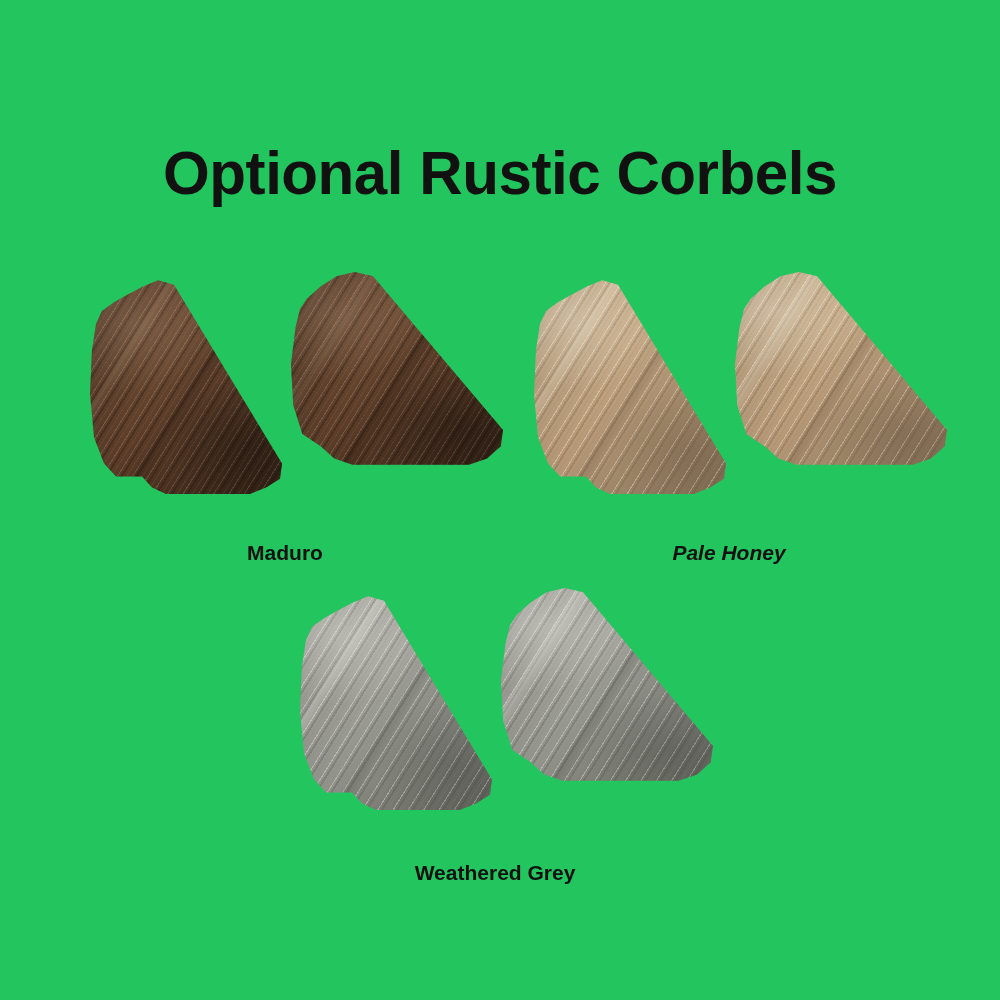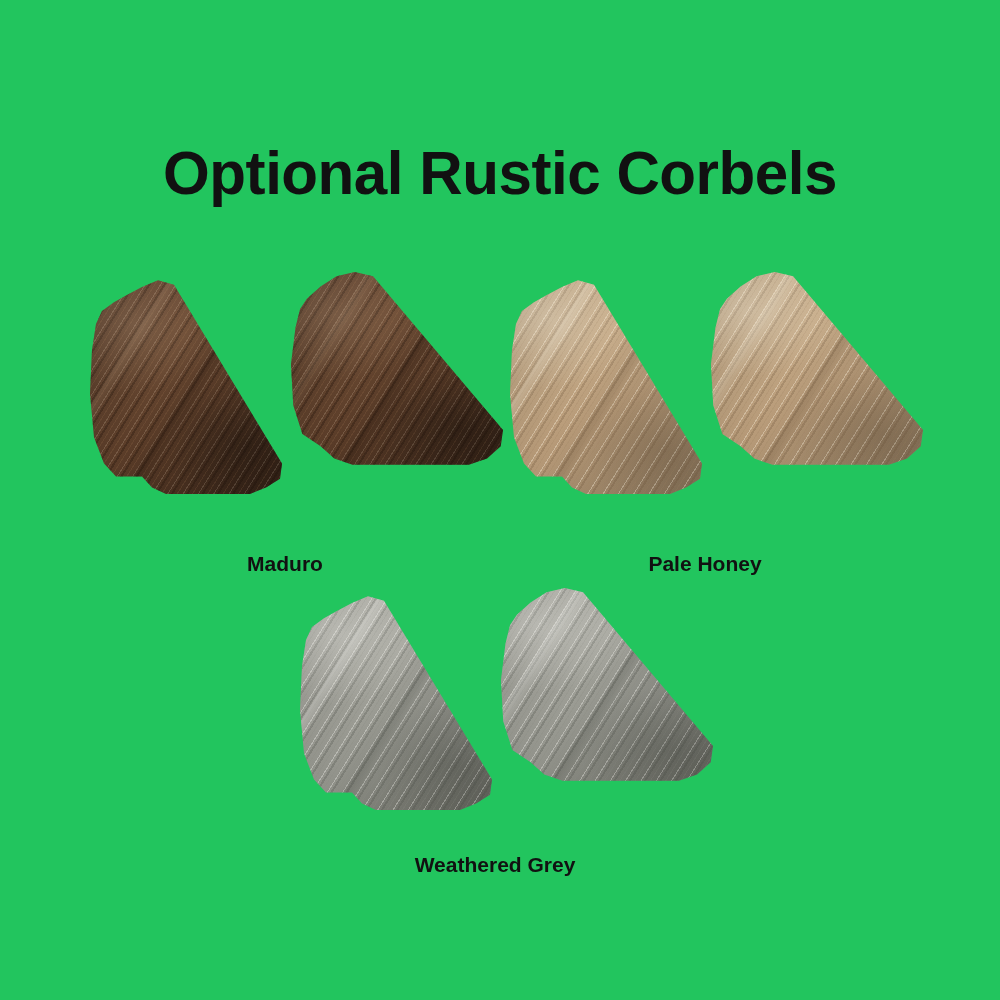--- a/index.html
+++ b/index.html
@@ -38,42 +38,42 @@
     transform: scaleX(0.97);
     transform-origin: center center;
     white-space: nowrap;
   }
 
   
   .swatch-group {
     position: absolute;
   }
   .group-maduro      { left: 70px;  top: 262px; width: 430px; }
-  .group-pale-honey  { left: 490px; top: 262px; width: 430px; }
+  .group-pale-honey  { left: 514px; top: 262px; width: 430px; font-style: italic; }
   .group-weathered   { left: 280px; top: 578px; width: 430px; }
 
   .pair {
     position: relative;
     width: 430px;
     height: 250px;
   }
 
   .caption {
     width: 430px;
     text-align: center;
     font-family: "Liberation Sans", sans-serif;
     font-weight: bold;
     font-size: 21px;
     line-height: 26px;
     color: #111111;
     white-space: nowrap;
   }
   .group-maduro .caption,
-  .group-pale-honey .caption { margin-top: 39px; }
-  .group-weathered .caption  { margin-top: 24px; }
+  .group-pale-honey .caption { margin-top: 28px; }
+  .group-weathered .caption  { margin-top: 32px; }
 
   
   .corbel {
     position: absolute;
     overflow: hidden;
   }
   
   .corbel-left {
     left: 12px;
     top: 14px;

